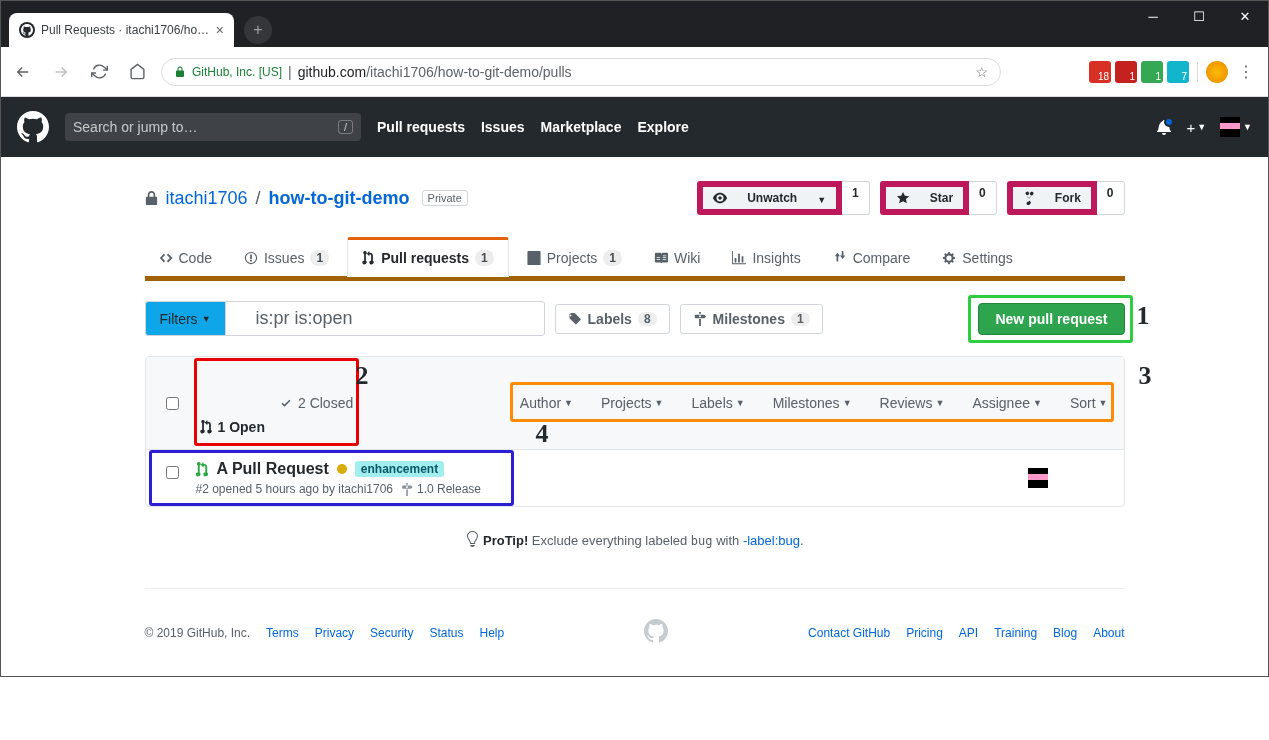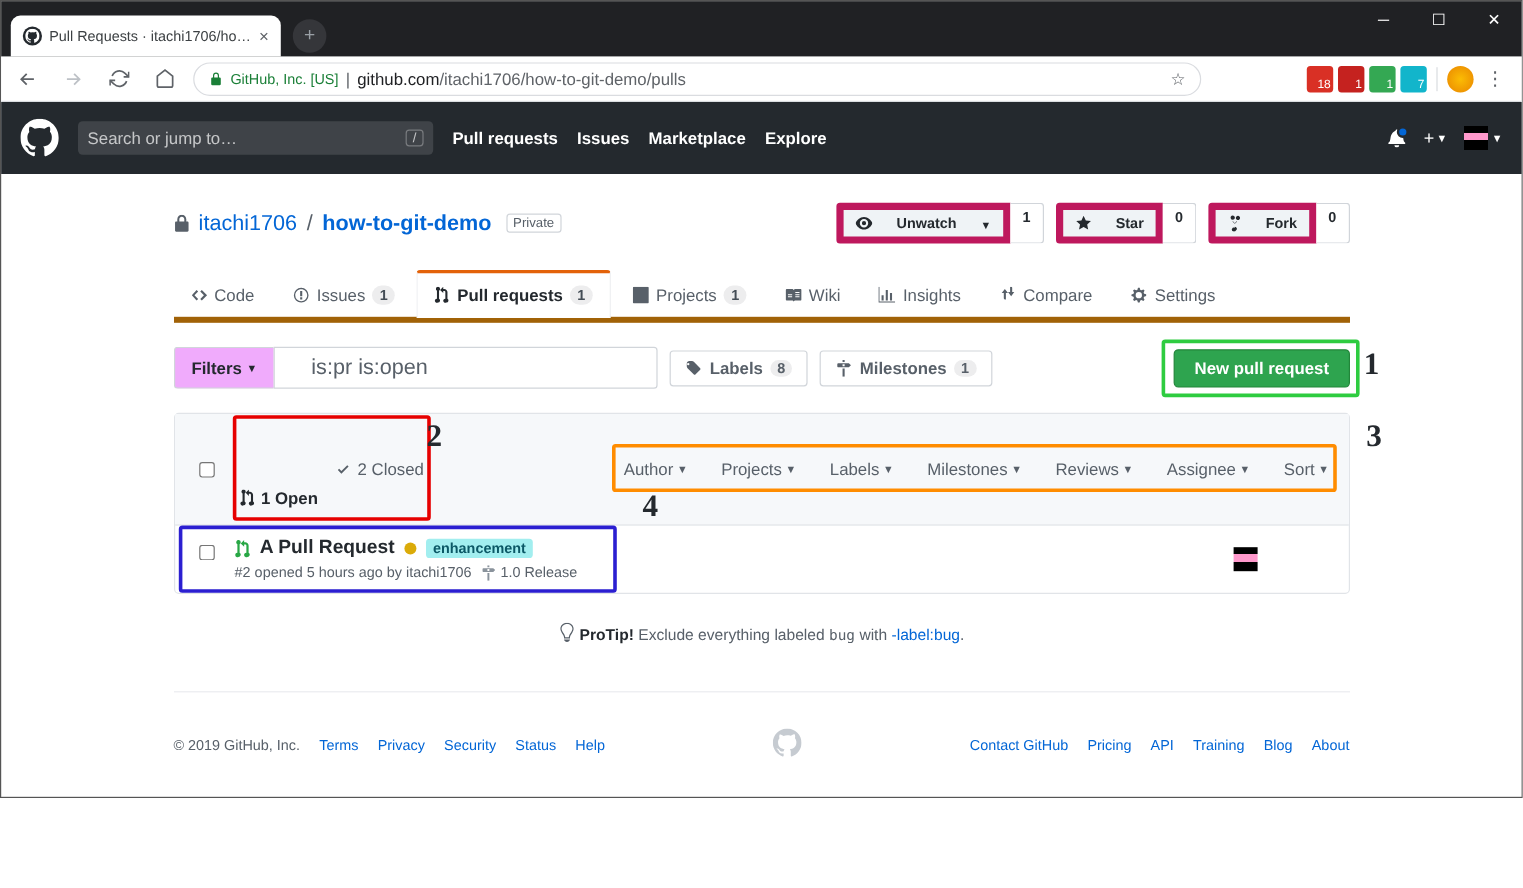--- a/index.html
+++ b/index.html
@@ -9,21 +9,21 @@
   
   .chrome-frame { width: 1269px; border: 1px solid #555; background: #fff; }
   .tab-strip { height: 46px; background: #202124; display: flex; align-items: flex-end; padding-left: 8px; position: relative; }
   .browser-tab { background: #fff; border-radius: 8px 8px 0 0; height: 34px; width: 225px; display: flex; align-items: center; padding: 0 10px; font-size: 12px; color: #3c4043; gap: 6px; }
   .browser-tab .favicon { width: 16px; height: 16px; border-radius: 50%; background: #24292e; display:flex;align-items:center;justify-content:center;}
   .browser-tab .title { flex: 1; white-space: nowrap; overflow: hidden; text-overflow: ellipsis; }
   .browser-tab .close { font-size: 14px; color:#5f6368; }
   .new-tab { width: 28px; height: 28px; border-radius: 50%; background: #35363a; color: #9aa0a6; display:flex; align-items:center; justify-content:center; margin: 0 0 3px 10px; font-size: 16px; }
   .window-controls { position:absolute; right:0; top:0; display:flex; height:30px;}
   .window-controls div { width:46px; height:30px; color:#fff; display:flex;align-items:center;justify-content:center; font-size:13px;}
-  .addr-bar { height: 38px; background:#fff; border-bottom:1px solid #dadce0; display:flex; align-items:center; padding:0 8px; gap:10px; }
+  .addr-bar { height: 50px; background:#fff; border-bottom:1px solid #dadce0; display:flex; align-items:center; padding:0 8px; gap:10px; }
   .nav-icon { width:28px; height:28px; display:flex;align-items:center;justify-content:center; color:#5f6368; border-radius:50%;}
   .nav-icon.disabled{color:#bdc1c6;}
   .omnibox { flex:0 0 840px; height:28px; border:1px solid #dadce0; border-radius:14px; display:flex; align-items:center; padding:0 12px; font-size:14px; color:#202124; gap:6px;}
   .omnibox .secure { color:#1a7f37; font-size:12px; white-space:nowrap;}
   .omnibox .sep{color:#5f6368;}
   .omnibox .url{color:#5f6368;}
   .omnibox .url b{color:#202124; font-weight:400;}
   .addr-right{margin-left:auto; display:flex; align-items:center; gap:4px;}
   .ext{width:22px;height:22px;border-radius:3px; font-size:10px; color:#fff; display:flex;align-items:flex-end;justify-content:flex-end; padding:1px 2px;}
   .ext.red{background:#d93025;} .ext.red2{background:#c5221f;} .ext.green{background:#34a853;} .ext.teal{background:#12b5cb;}
@@ -59,21 +59,21 @@
   .caret{font-size:9px;}
 
   
   .repo-tabs{display:flex; gap:4px; border-bottom:5px solid #a16207; margin-top:22px;}
   .repo-tab{padding:10px 14px; font-size:14px; color:#586069; display:flex; align-items:center; gap:6px; cursor:pointer; border-top:3px solid transparent;}
   .repo-tab.selected{border:1px solid #e1e4e8;border-top:3px solid #e36209;border-bottom:1px solid #fff;margin-bottom:-1px;border-radius:3px 3px 0 0;color:#24292e;font-weight:600;background:#fff;}
   .counter{background:rgba(27,31,35,.08);border-radius:20px;padding:1px 6px;font-size:12px;font-weight:600;color:#444d56;}
 
   
   .subnav{display:flex; gap:10px; margin:20px 0; align-items:center;}
-  .filter-btn{border:1px solid #d1d5da;border-right:none;border-radius:3px 0 0 3px;background:#f0abfc;padding:6px 14px;font-size:14px;font-weight:700;display:flex;align-items:center;gap:4px;}
+  .filter-btn{border:1px solid #d1d5da;border-right:none;border-radius:3px 0 0 3px;background:#0ea5e9;padding:6px 14px;font-size:14px;font-weight:400;display:flex;align-items:center;gap:4px;}
   .filter-input{border:1px solid #d1d5da;border-radius:0 3px 3px 0;padding:6px 10px 6px 30px;font-size:18px;width:320px;color:#586069;position:relative;}
   .filter-input-wrap{position:relative;}
   .filter-input-wrap .mag{position:absolute;left:8px;top:7px;color:#a0a5aa;}
   .pill-btn{border:1px solid #d1d5da;border-radius:3px;background:#fff;padding:6px 12px;font-size:14px;font-weight:600;color:#586069;display:flex;align-items:center;gap:6px;}
   .pill-count{background:rgba(27,31,35,.08);border-radius:20px;padding:0 6px;font-size:12px;}
   .primary-btn{background:#2ea44f;color:#fff;border:1px solid #22863a;border-radius:4px;padding:7px 16px;font-weight:600;font-size:14px;}
 
   
   .annot{position:absolute;border:3px solid;border-radius:3px;pointer-events:none;}
   .annot-num{position:absolute;font-family:"Comic Sans MS","Segoe Script",cursive;font-weight:700;font-size:26px;pointer-events:none;}

